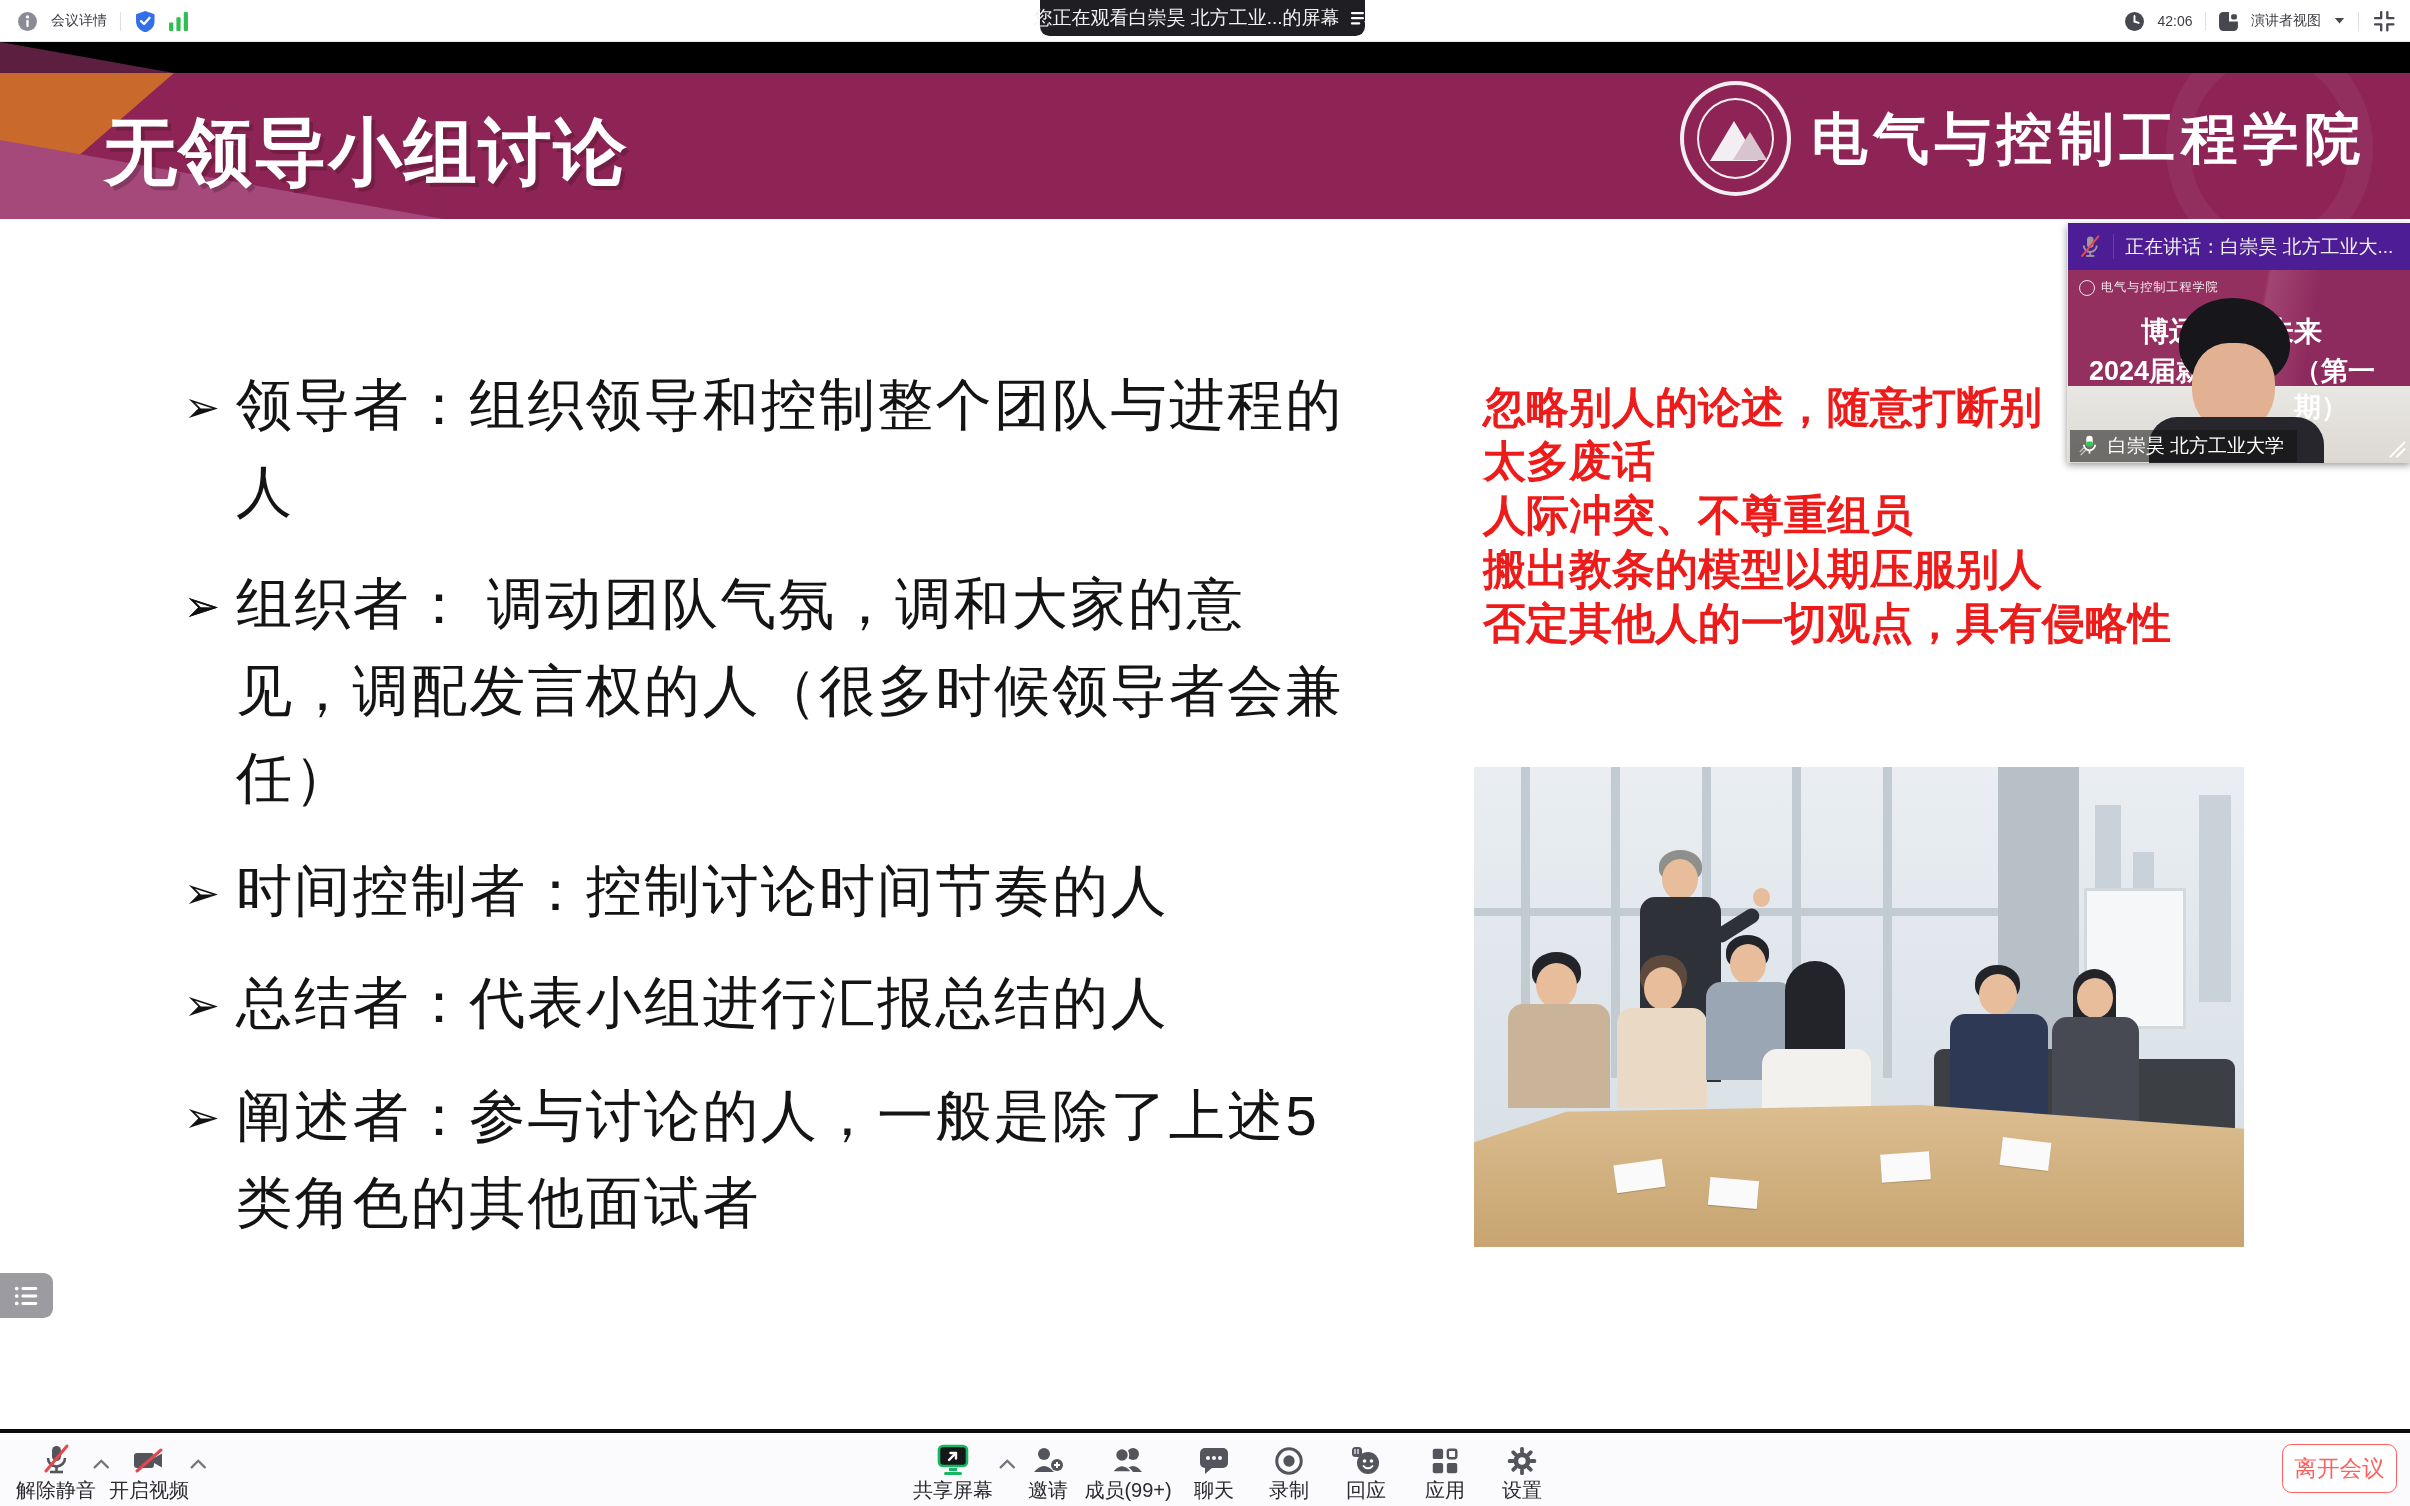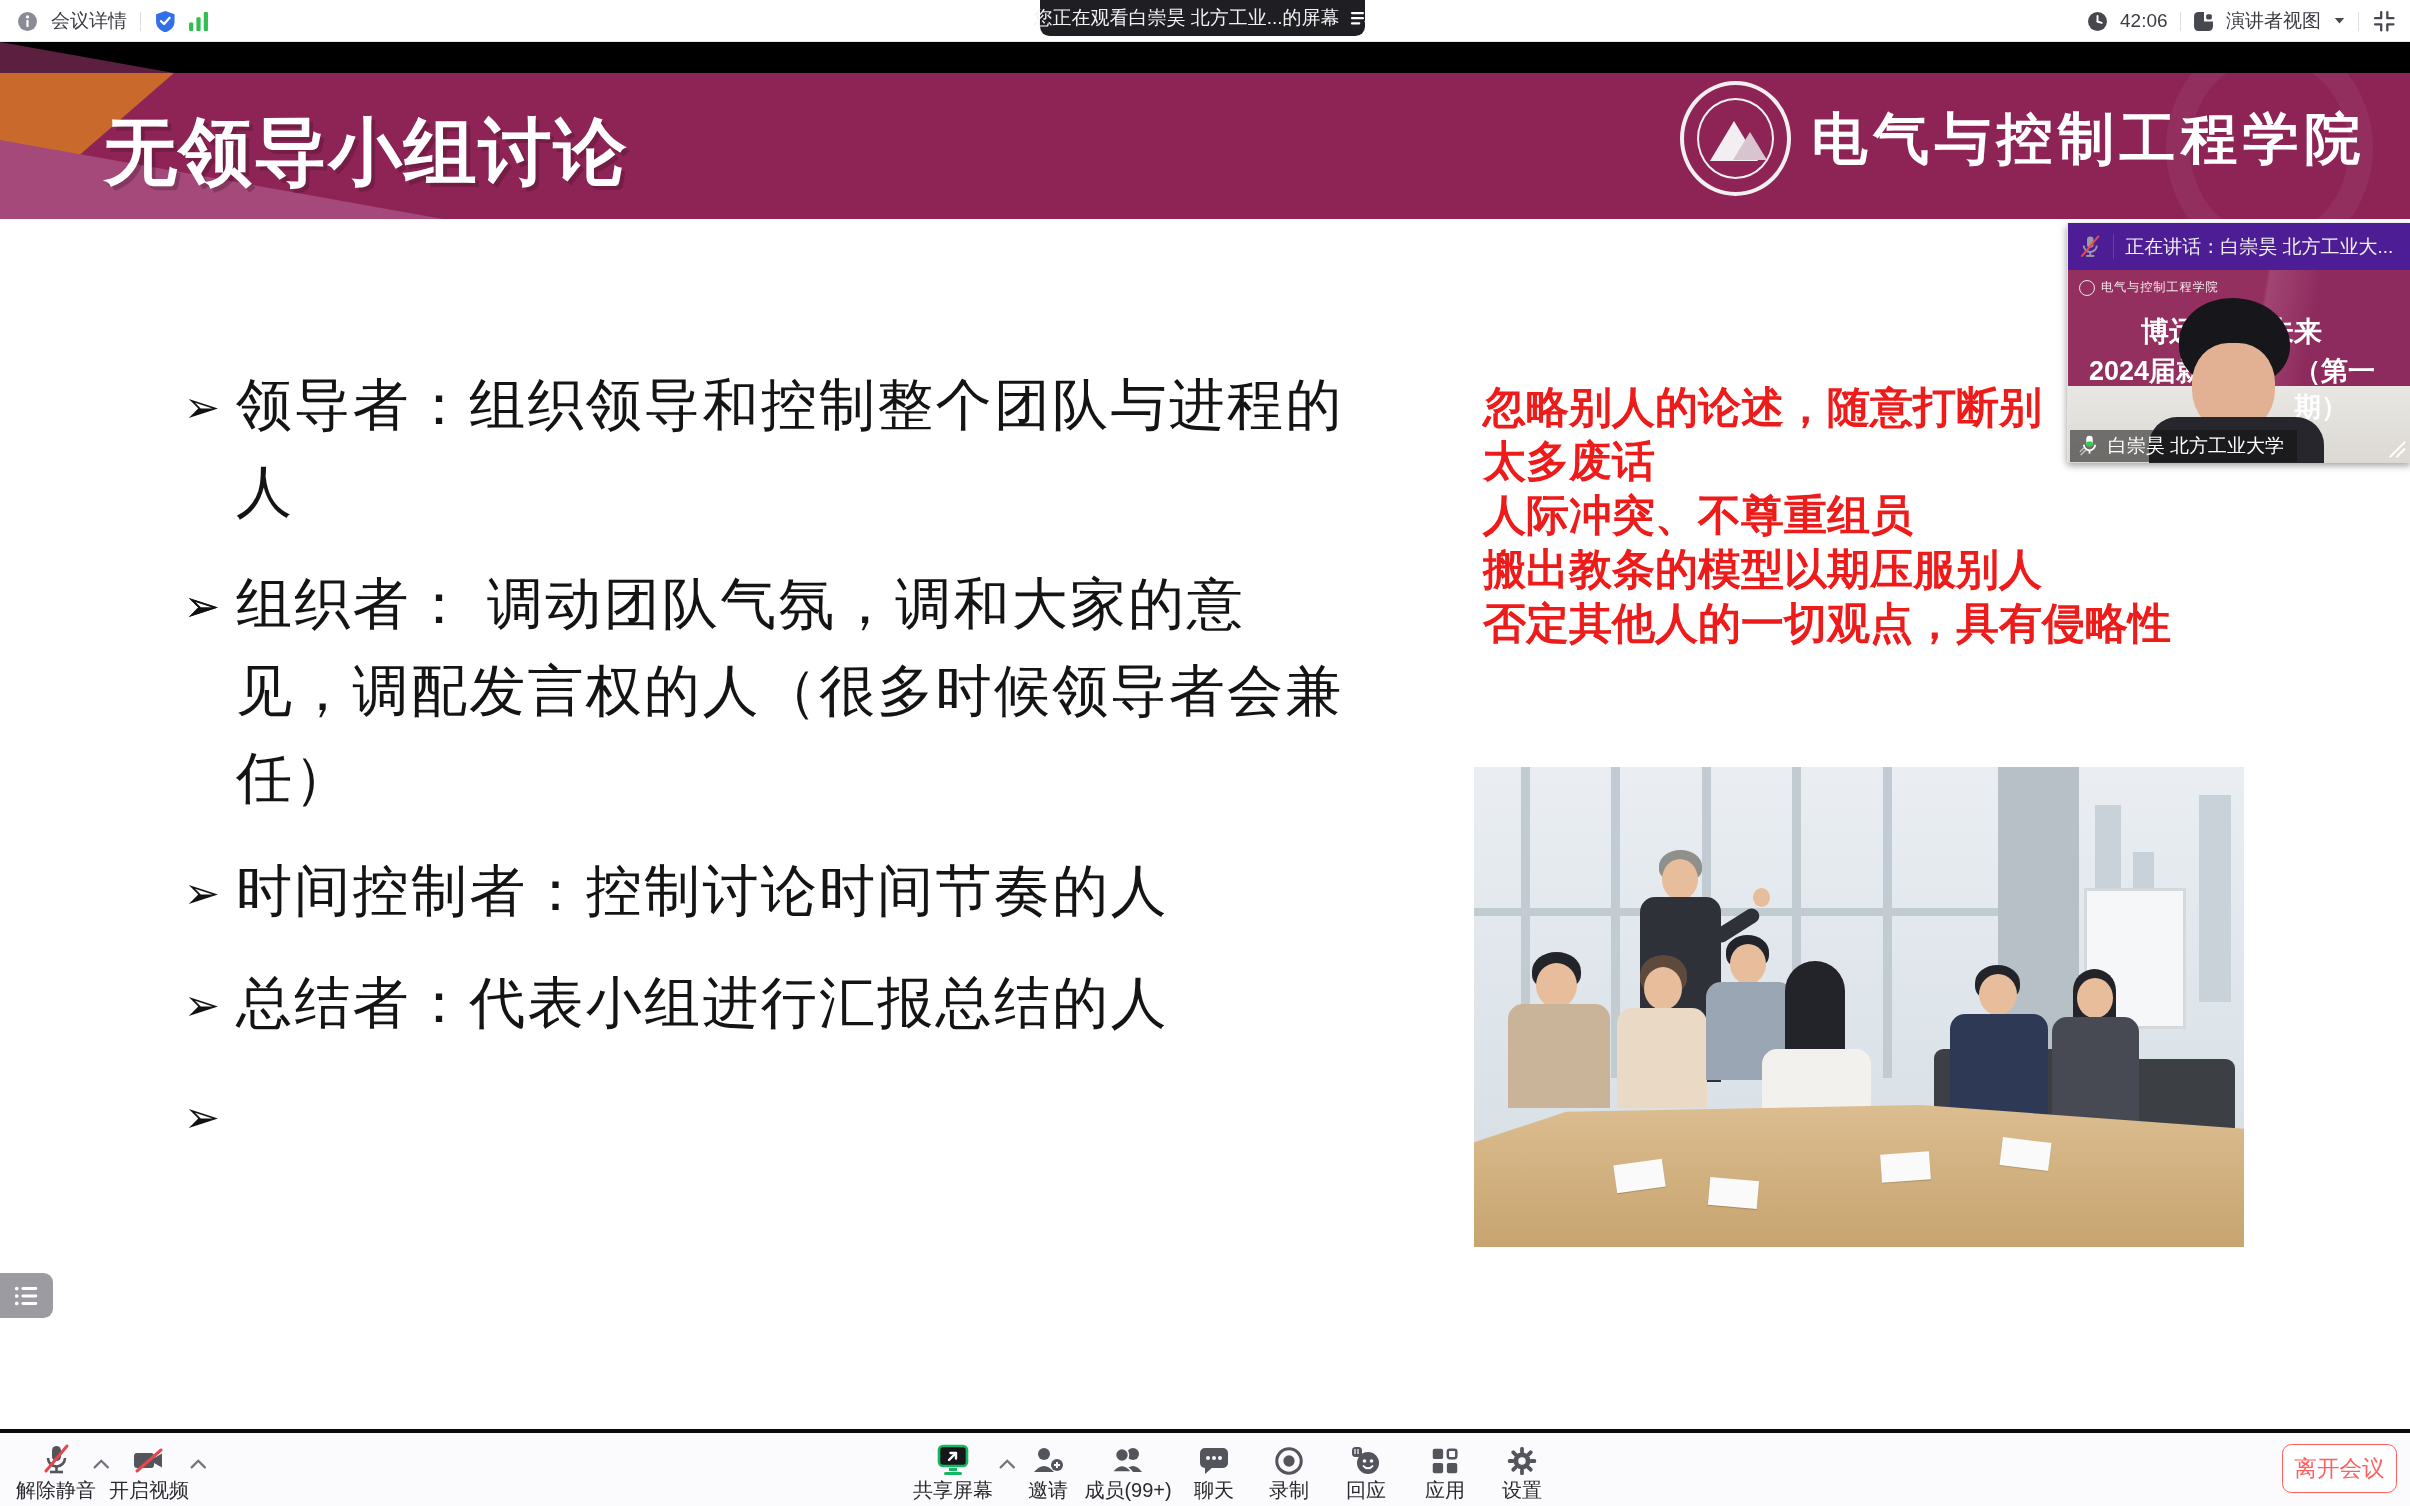--- a/index.html
+++ b/index.html
@@ -5,21 +5,21 @@
   * { margin:0; padding:0; box-sizing:border-box; }
   html,body { width:2411px; height:1507px; background:#000; }
   body { font-family:"Liberation Sans","DejaVu Sans",sans-serif; }
   #stage { position:relative; width:2411px; height:1507px; overflow:hidden; background:#fff; }
 
   
   .topbar { position:absolute; left:0; top:0; width:2411px; height:42px; background:#ffffff;
             border-bottom:0.9px solid #e7e7ee; z-index:60; }
   .tb-left { position:absolute; left:17px; top:0; height:42px; display:flex; align-items:center; gap:13px; }
   .tb-right { position:absolute; right:15px; top:0; height:42px; display:flex; align-items:center; gap:12.2px; }
-  .tb-text { font-size:19px; color:#3c3c44; }
+  .tb-text { font-size:14px; color:#3c3c44; }
   .v-div { width:0.9px; height:19px; background:#dedee6; }
   .banner-pill { position:absolute; left:1040px; top:0; width:325px; height:36px; background:#1e1e23;
                  border-radius:0 0 9.4px 9.4px; display:flex; align-items:center; justify-content:center;
                  gap:9.4px; z-index:65; }
   .banner-pill span { color:#f2f2f2; font-size:19px; white-space:nowrap; }
 
   
   .screen { position:absolute; left:0; top:42px; width:2411px; height:1391px; background:#7f1d1d; z-index:10; }
   .band-top { position:absolute; left:0; top:0; width:2411px; height:31px; background:#000; }
   .band-top .corner-wedge { position:absolute; left:0; top:0; width:174px; height:31px;
@@ -230,21 +230,21 @@
     </div>
 
     <div class="slide-body">
 
       <div class="bullets">
         <div class="bullet"><span class="mk">➢</span><span>领导者：组织领导和控制整个团队与进程的人</span></div>
         <div class="bullet"><span class="mk">➢</span></div>
         <div class="bullet"><span class="mk">➢</span><span>组织者： 调动团队气氛，调和大家的意见，调配发言权的人（很多时候领导者会兼任）</span></div>
         <div class="bullet"><span class="mk">➢</span><span>时间控制者：控制讨论时间节奏的人</span></div>
         <div class="bullet"><span class="mk">➢</span><span>总结者：代表小组进行汇报总结的人</span></div>
-        <div class="bullet"><span class="mk">➢</span></div>
+        <div class="bullet"><span class="mk">➢</span><span>阐述者：参与讨论的人，一般是除了上述5类角色的其他面试者</span></div>
       </div>
 
       <div class="red-notes">
         <div class="red-note">忽略别人的论述，随意打断别</div>
         <div class="red-note">太多废话</div>
         <div class="red-note">人际冲突、不尊重组员</div>
         <div class="red-note">搬出教条的模型以期压服别人</div>
         <div class="red-note">否定其他人的一切观点，具有侵略性</div>
       </div>
 

